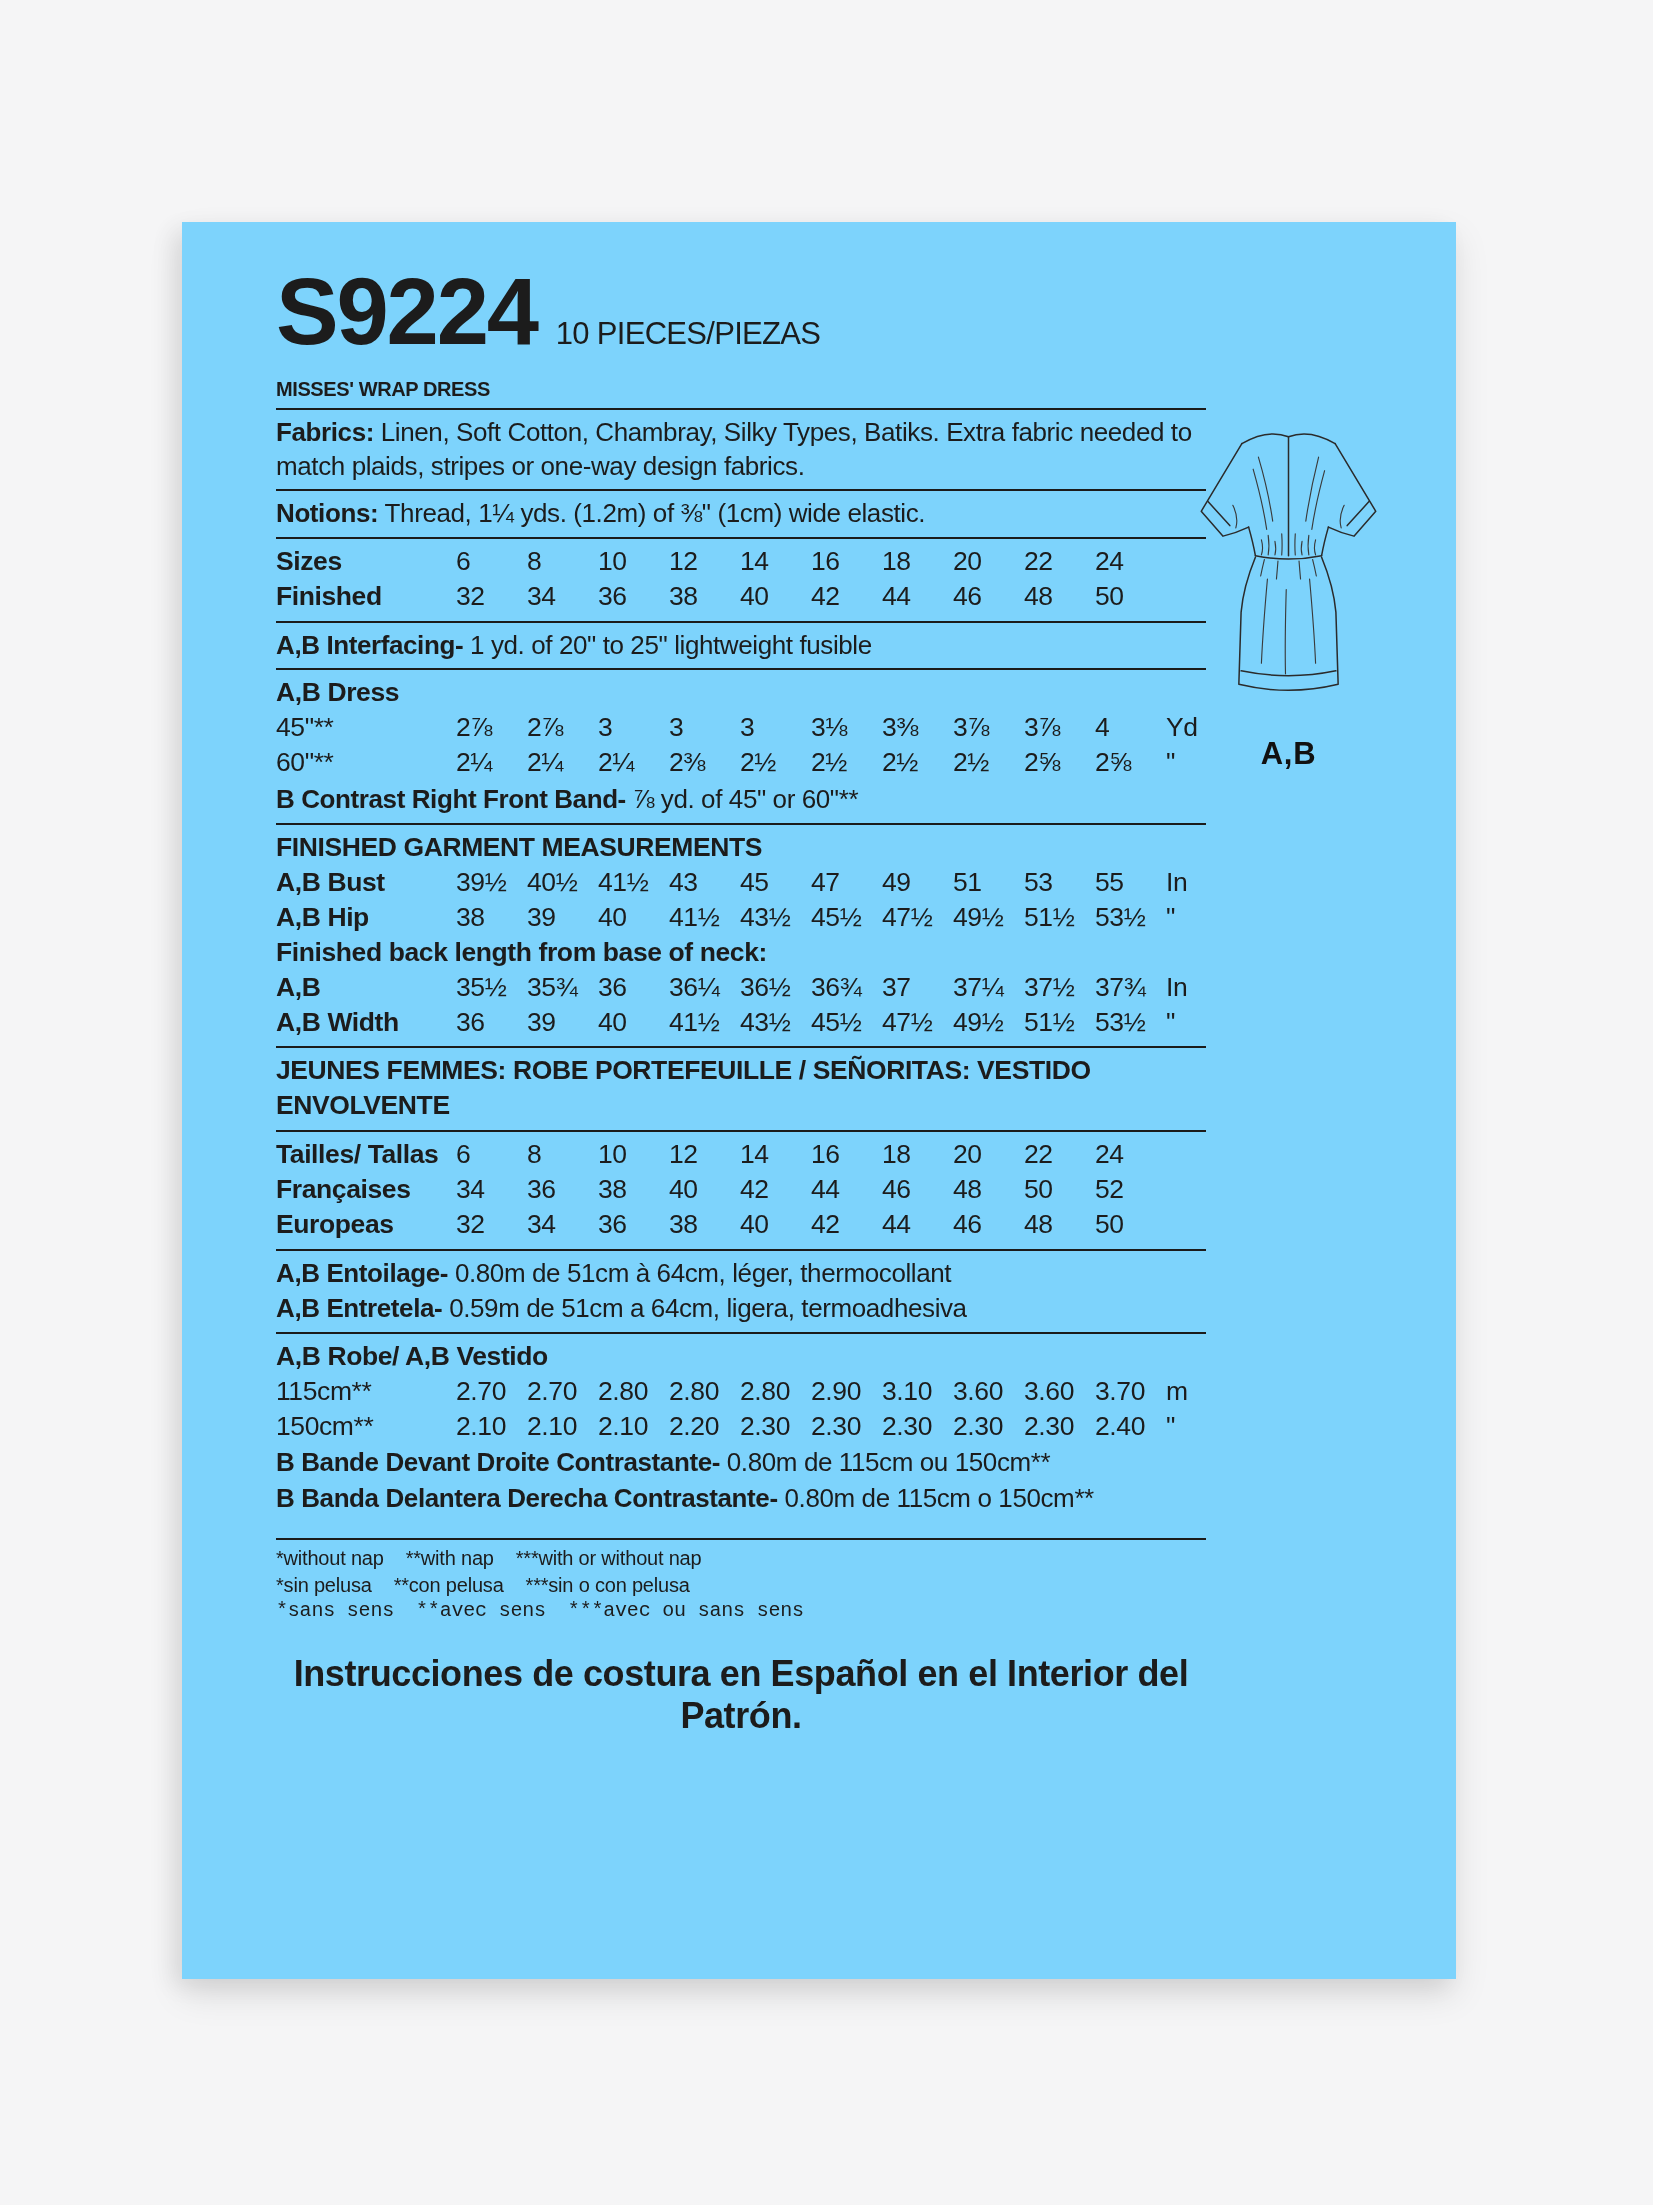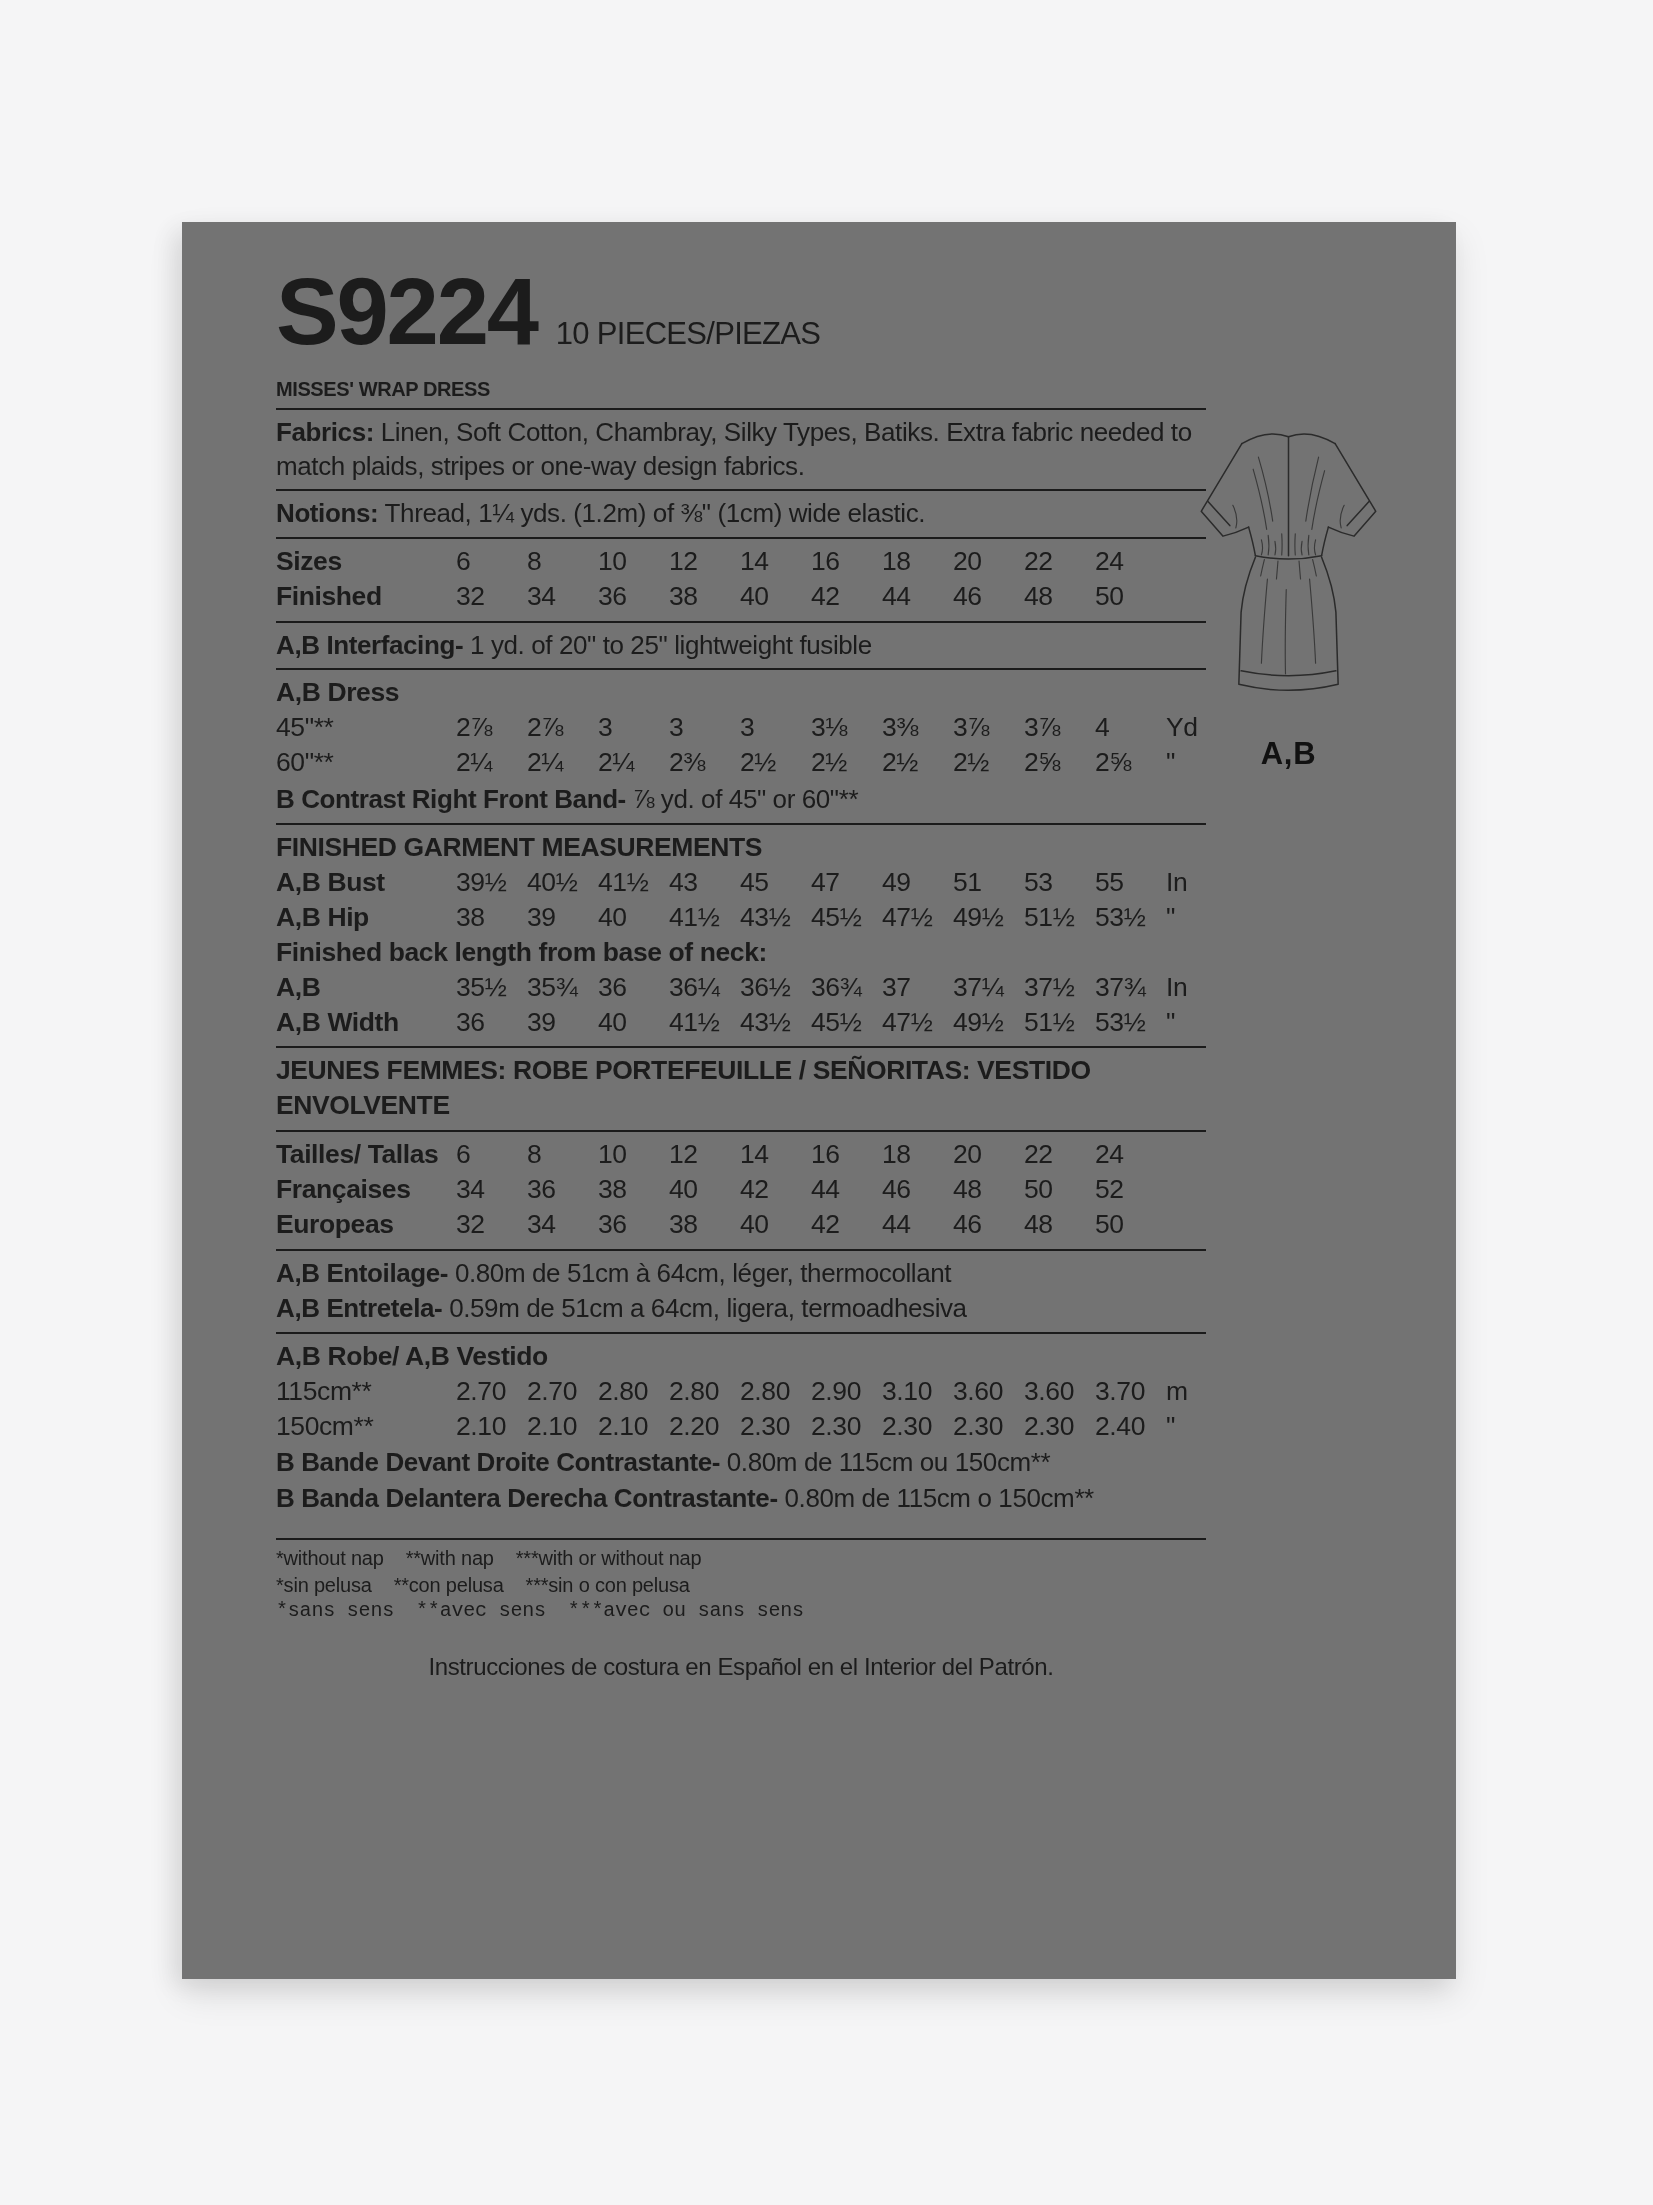--- a/index.html
+++ b/index.html
@@ -7,21 +7,21 @@
     width: 1654px; height: 2205px;
     overflow: hidden;
     background: #f5f5f6;
     font-family: "Liberation Sans", "DejaVu Sans", sans-serif;
     color: #1c1c1c;
   }
   .card {
     position: absolute;
     left: 182px; top: 222px;
     width: 1274px; height: 1757px;
-    background: #737373;
+    background: #7dd3fc;
     box-shadow: -10.3px 7.4px 22px rgba(0,0,0,0.07), 0 16px 33px rgba(0,0,0,0.10);
   }
   .content {
     position: absolute;
     left: 94px; top: 43px;
     width: 930px;
   }
   
   .title-row { display: flex; align-items: baseline; gap: 19px; }
   .code { font-size: 94px; font-weight: bold; letter-spacing: -2.2px; line-height: 1.0; }
@@ -46,21 +46,21 @@
   .trow .lbl.b { font-weight: bold; }
   .cells { display: contents; }
   .cell { white-space: nowrap; }
   .unitcell { white-space: nowrap; }
   
   .footnotes { display: flex; justify-content: space-between; margin-top: 2.9px; flex-direction: column; }
   .fn-block { font-size: 20px; line-height: 26.5px; letter-spacing: -0.2px; }
   .fn-block.right { padding-right: 7.4px; font-family: Liberation Mono, monospace; }
   .fn-cell { margin-right: 22px; }
   .fn-line { white-space: nowrap; }
-  .spanish-note { text-align: center; font-size: 24px; font-weight: normal; margin-top: 28px; letter-spacing: -0.4px; }
+  .spanish-note { text-align: center; font-size: 36px; font-weight: bold; margin-top: 28px; letter-spacing: -0.4px; }
   
   .illustration {
     position: absolute;
     left: 1000px; top: 193px;
     width: 213px; height: 353px;
     text-align: center;
   }
   .illo-label { font-size: 31px; font-weight: bold; color: #111; margin-top: 1.5px; letter-spacing: 0.7px; }
 </style>
 </head>

